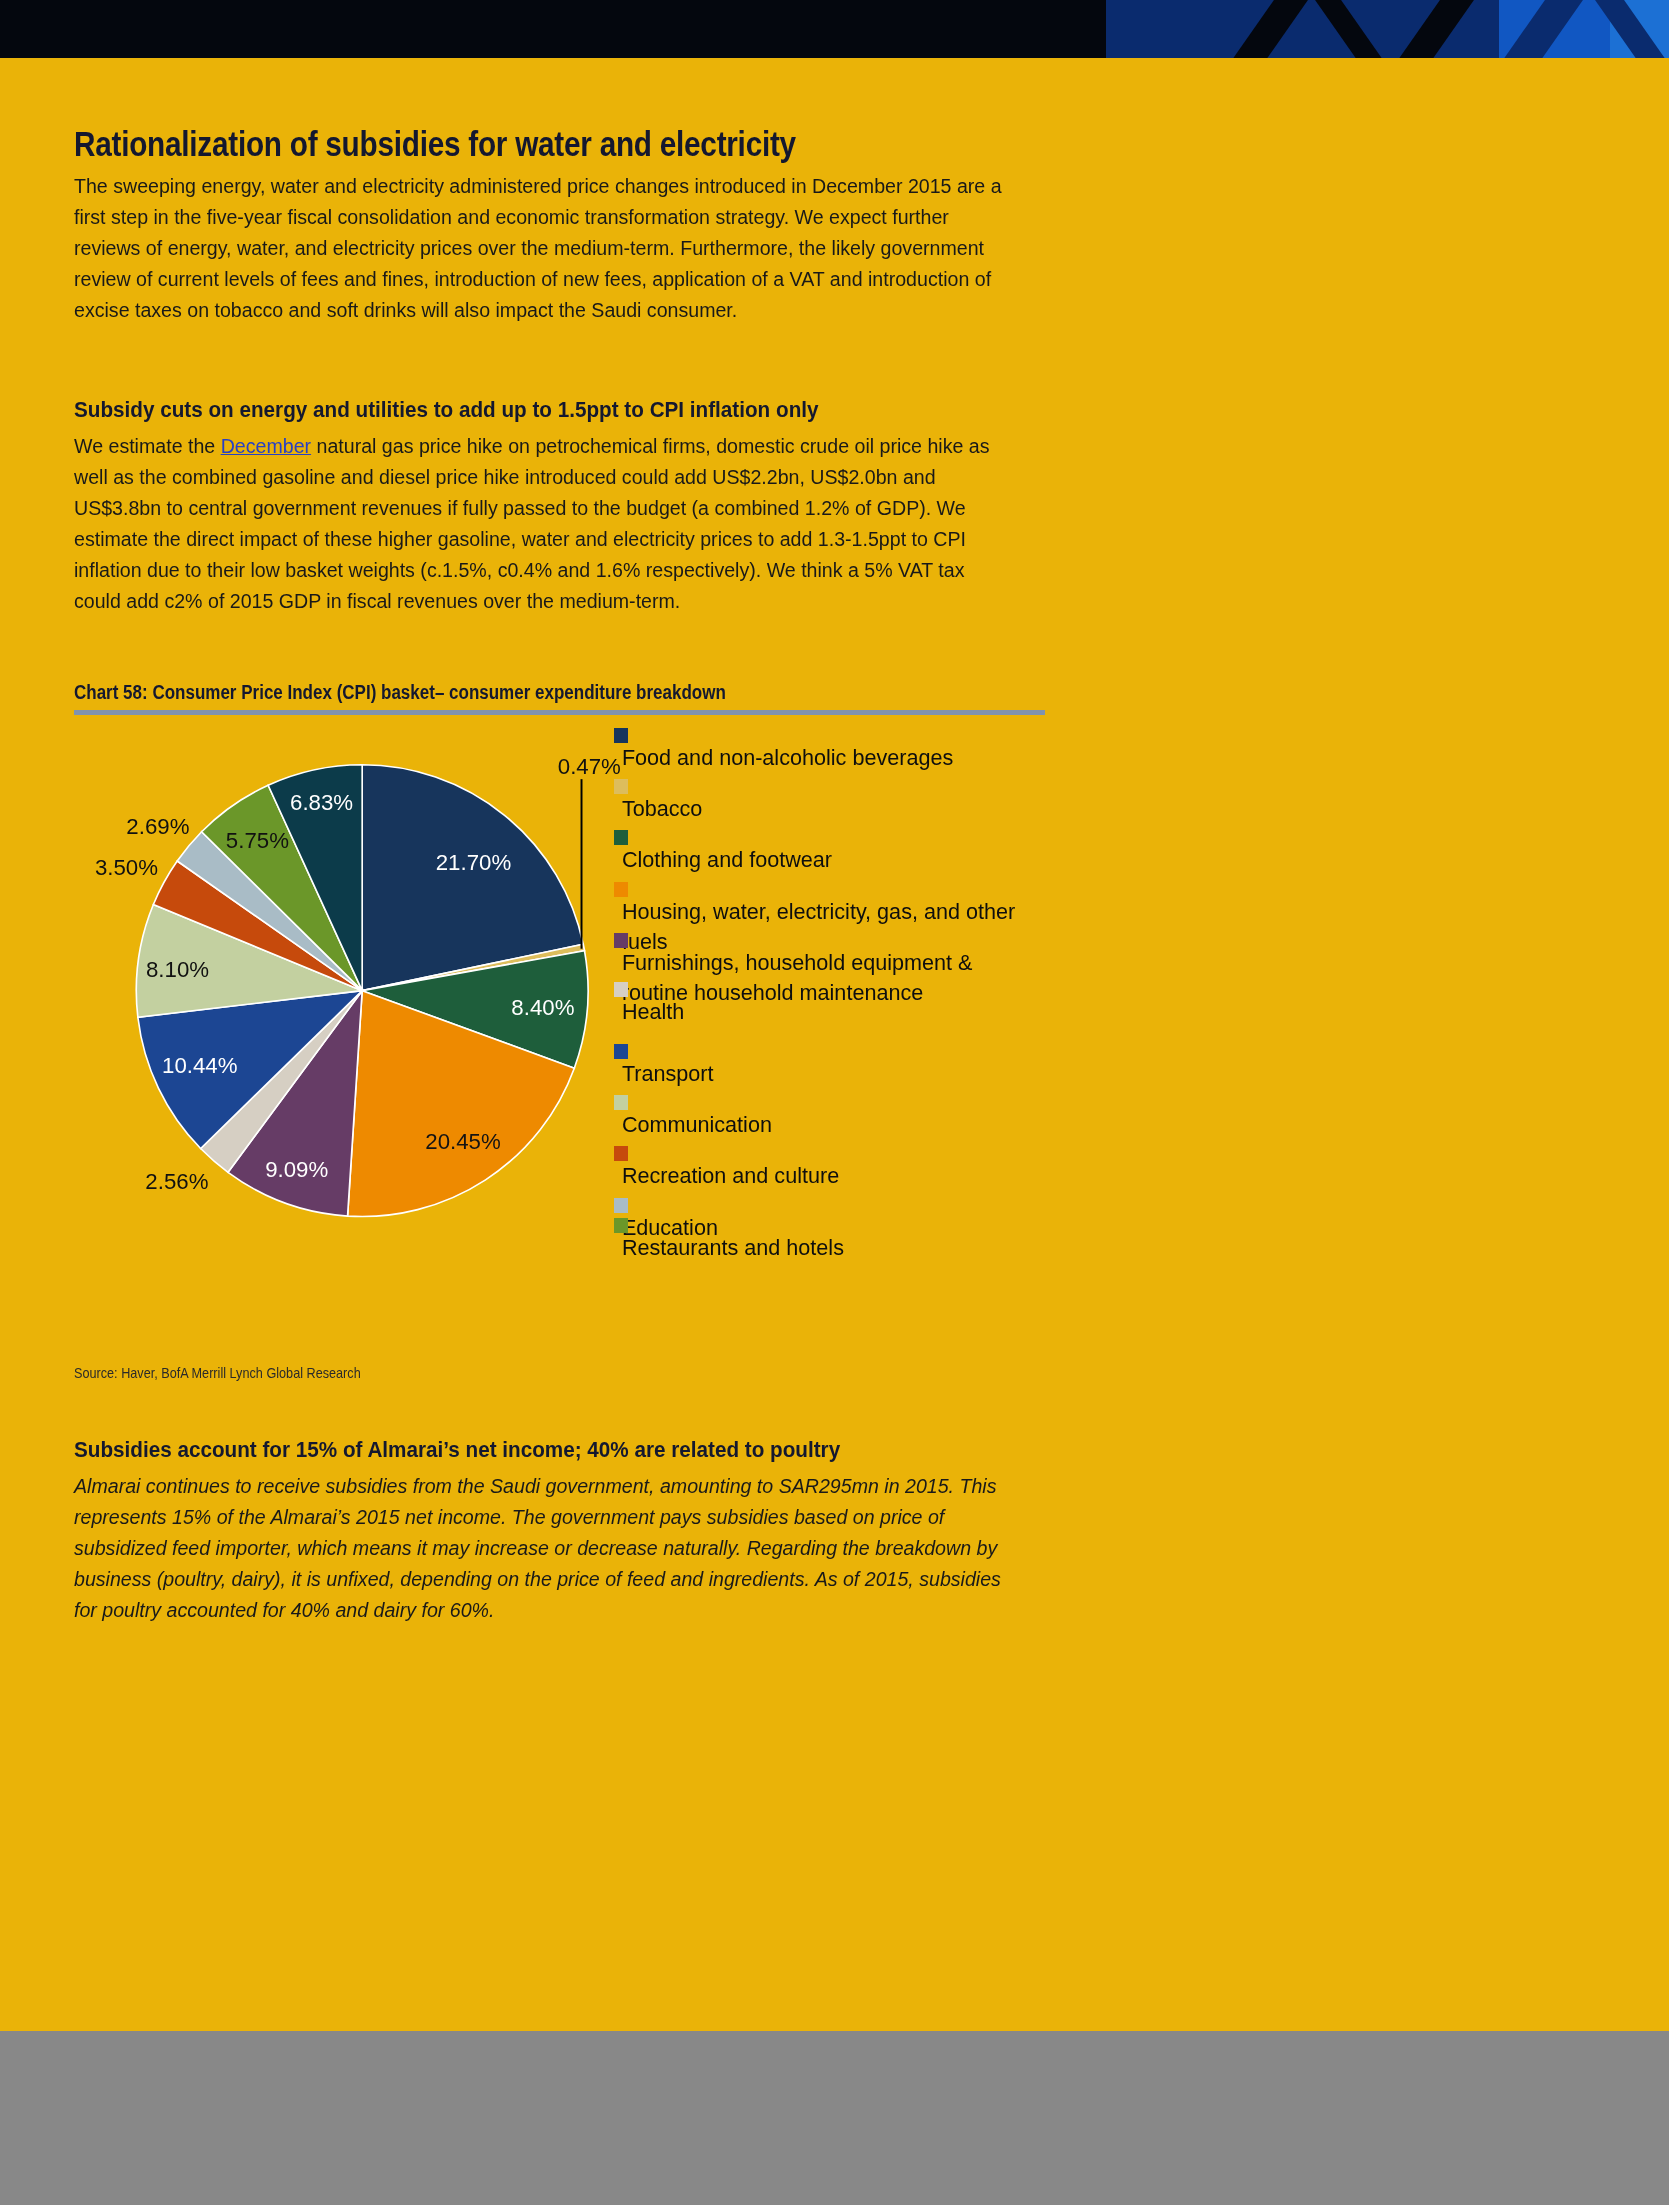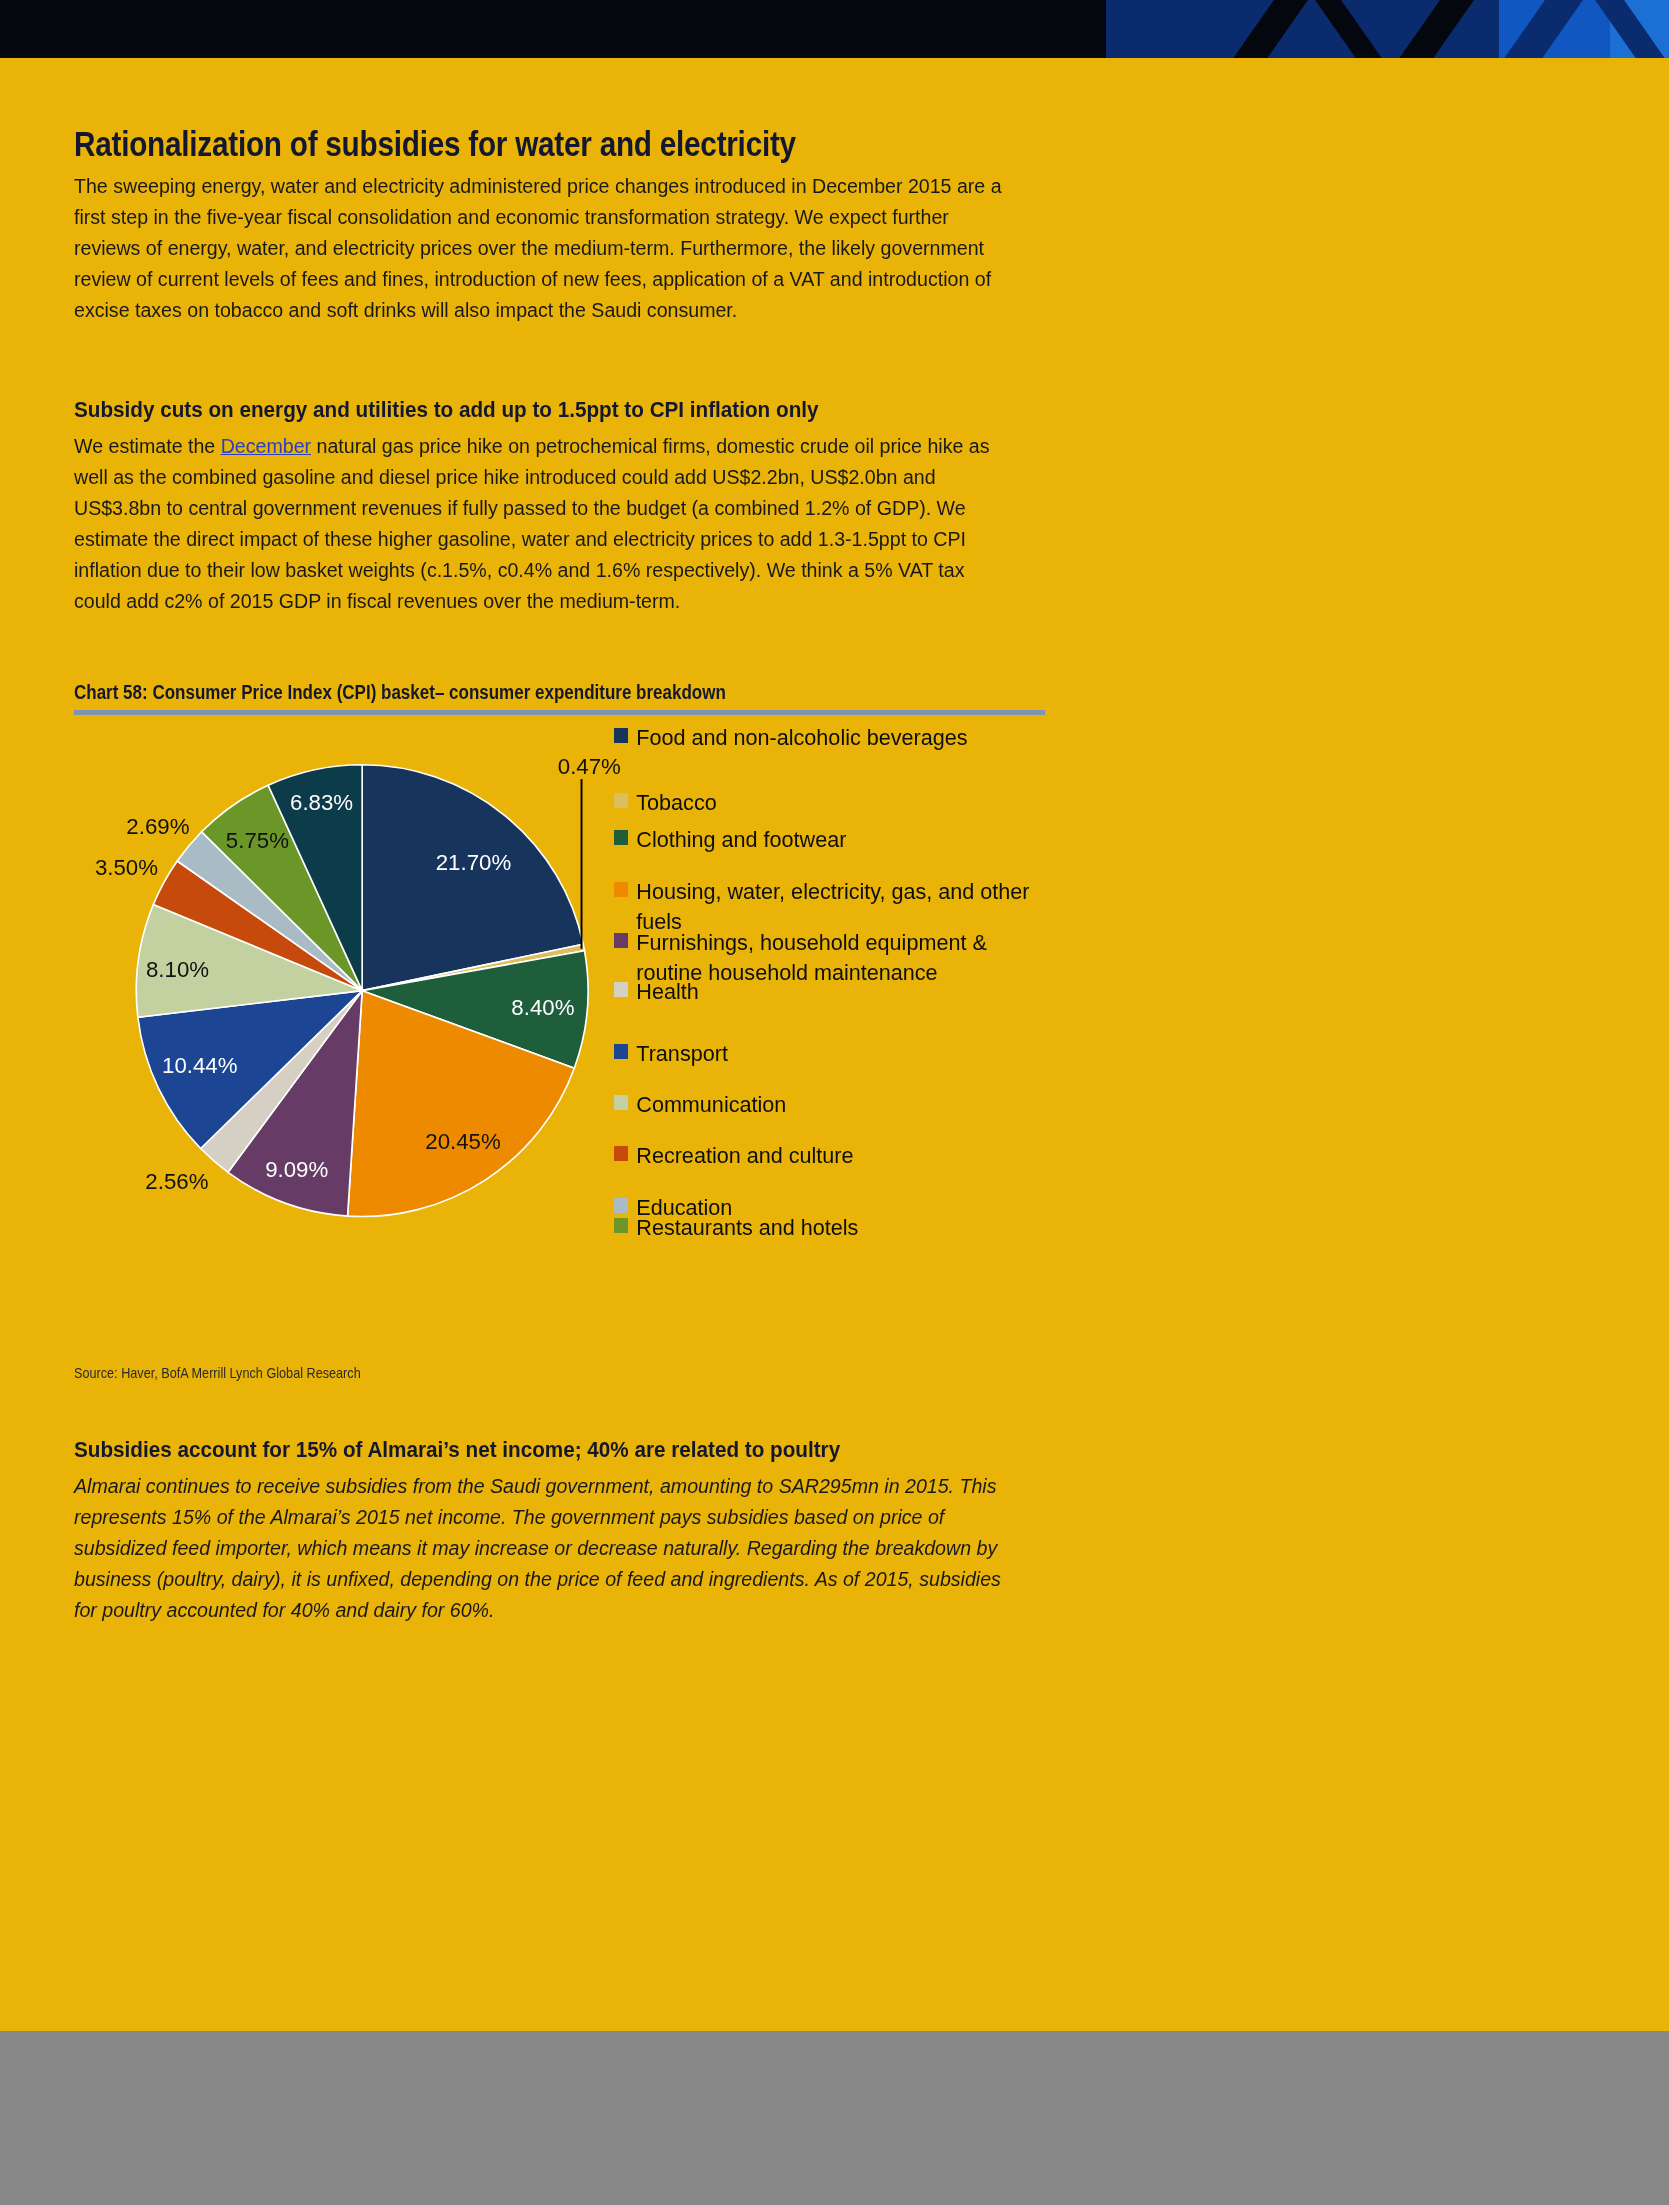--- a/index.html
+++ b/index.html
@@ -28,21 +28,21 @@
   .p2{top:431px;}
   .doclink{color:#2840C4;text-decoration:underline;cursor:pointer;}
   .h2b{top:1437px;}
   .p3{top:1471px;width:943px;font-style:italic;}
   
   .chart-block{left:74px;top:681px;width:971px;height:661px;}
   .chart-title{font-size:20px;font-weight:bold;color:#14182F;white-space:nowrap;
                transform:scaleX(0.85);transform-origin:0 0;}
   .chart-rule{position:absolute;left:0;top:29px;width:971px;height:4.6px;background:#8193AE;}
   .pie-svg{position:absolute;left:0;top:34px;pointer-events:none;}
-  .legend-item{position:absolute;left:540px;display:flex;align-items:flex-start;}
+  .legend-item{position:absolute;left:540px;display:flex;align-items:flex-start;flex-direction:column;}
   .legend-swatch{width:14.4px;height:14.4px;margin-top:5.2px;flex:0 0 14.4px;}
   .legend-label{margin-left:7.9px;font-size:21.6px;line-height:30px;color:#0E0E0E;white-space:pre-line;width:419px;}
   .source{left:74px;top:1365px;font-size:14.4px;color:#2A2A2A;white-space:nowrap;
           transform:scaleX(0.88);transform-origin:0 0;}
   
   .footer-rule{left:71px;top:2037px;width:1525px;height:2px;background:#101010;}
   .page-num{left:74px;top:2087px;font-size:20px;font-weight:bold;color:#14182F;}
   .paper-label{left:147px;top:2088px;font-size:19px;color:#14182F;white-space:nowrap;
                transform:scaleX(0.85);transform-origin:0 0;}
   .brand{left:1392px;top:2045px;display:flex;align-items:flex-end;}
@@ -101,21 +101,21 @@
         <text x="80" y="233" text-anchor="middle" dominant-baseline="central" fill="#111111" font-size="34" font-family="&quot;Liberation Sans&quot;,sans-serif">3.50%</text>
         <text x="128" y="170" text-anchor="middle" dominant-baseline="central" fill="#111111" font-size="34" font-family="&quot;Liberation Sans&quot;,sans-serif">2.69%</text>
         <text x="280" y="192" text-anchor="middle" dominant-baseline="central" fill="#111111" font-size="34" font-family="&quot;Liberation Sans&quot;,sans-serif">5.75%</text>
         <text x="378" y="133" text-anchor="middle" dominant-baseline="central" fill="#FFFFFF" font-size="34" font-family="&quot;Liberation Sans&quot;,sans-serif">6.83%</text>
       </svg>
     <div id="legend-host">
         <div class="legend-item" style="top: 42px;">
           <div class="legend-swatch" style="background: rgb(23, 53, 92);"></div>
           <div class="legend-label">Food and non-alcoholic beverages</div>
         </div>
-        <div class="legend-item" style="top: 93px; margin-top: 14px;">
+        <div class="legend-item" style="top: 93px;">
           <div class="legend-swatch" style="background: rgb(221, 189, 92);"></div>
           <div class="legend-label">Tobacco</div>
         </div>
         <div class="legend-item" style="top: 144px;">
           <div class="legend-swatch" style="background: rgb(30, 94, 59);"></div>
           <div class="legend-label">Clothing and footwear</div>
         </div>
         <div class="legend-item" style="top: 196px;">
           <div class="legend-swatch" style="background: rgb(238, 138, 0);"></div>
           <div class="legend-label">Housing, water, electricity, gas, and other

